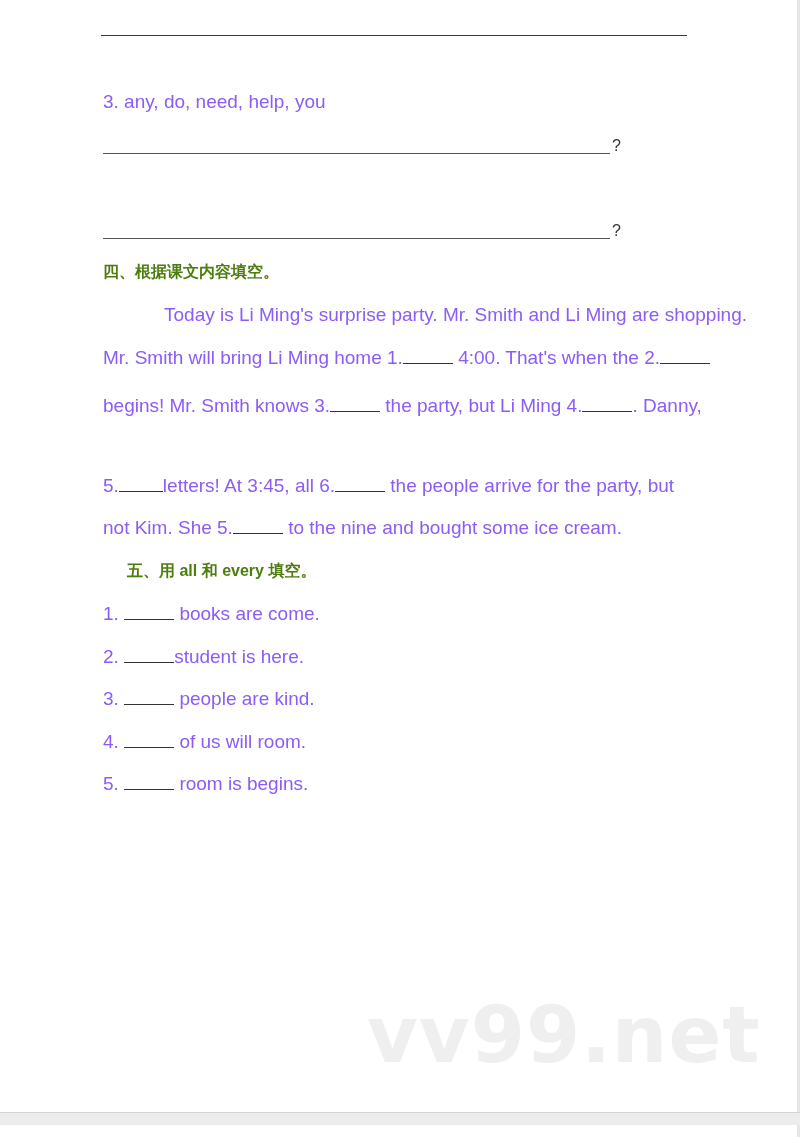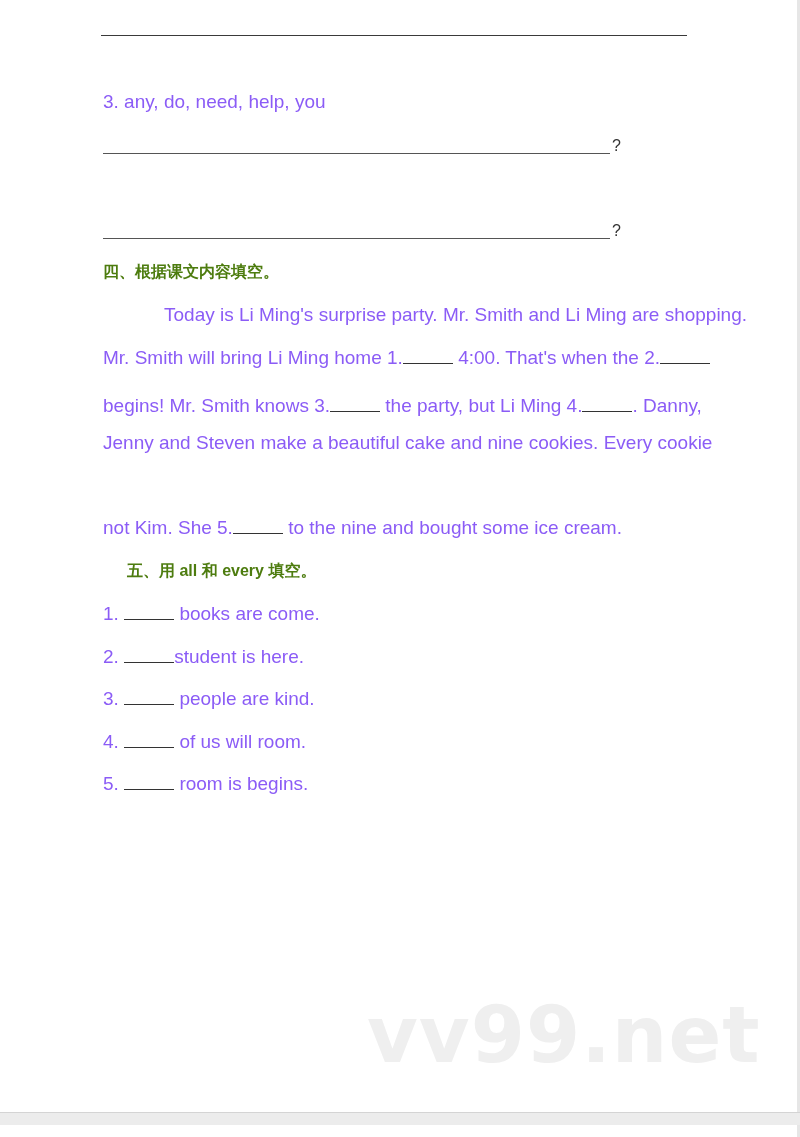--- a/index.html
+++ b/index.html
@@ -130,24 +130,24 @@
   </div>
 
   <div class="line" style="top:348px;">
     <span>Mr. Smith will bring Li Ming home 1.</span><span class="blank"></span><span> 4:00. That's when the 2.</span><span class="blank"></span>
   </div>
 
   <div class="line" style="top:396px;">
     <span>begins! Mr. Smith knows 3.</span><span class="blank"></span><span> the party, but Li Ming 4.</span><span class="blank"></span><span>. Danny,</span>
   </div>
 
-  <div class="line" style="top:433px;">
-    <span>Jenny and Steven make a beautiful cake and nine cookies. Every cookie</span>
+
+  <div class="line" style="top:476px;">
+    <span>5.</span><span class="blank" style="width:44px;"></span><span>letters! At 3:45, all 6.</span><span class="blank"></span><span> the people arrive for the party, but</span>
   </div>
-
 
   <div class="line" style="top:518px;">
     <span>not Kim. She 5.</span><span class="blank"></span><span> to the nine and bought some ice cream.</span>
   </div>
 
   <div class="line heading" style="top:561px;margin-left:24px;">五、用 all 和 every 填空。</div>
 
   <div class="line" style="top:604px;">
     <span>1. </span><span class="blank"></span><span> books are come.</span>
   </div>

